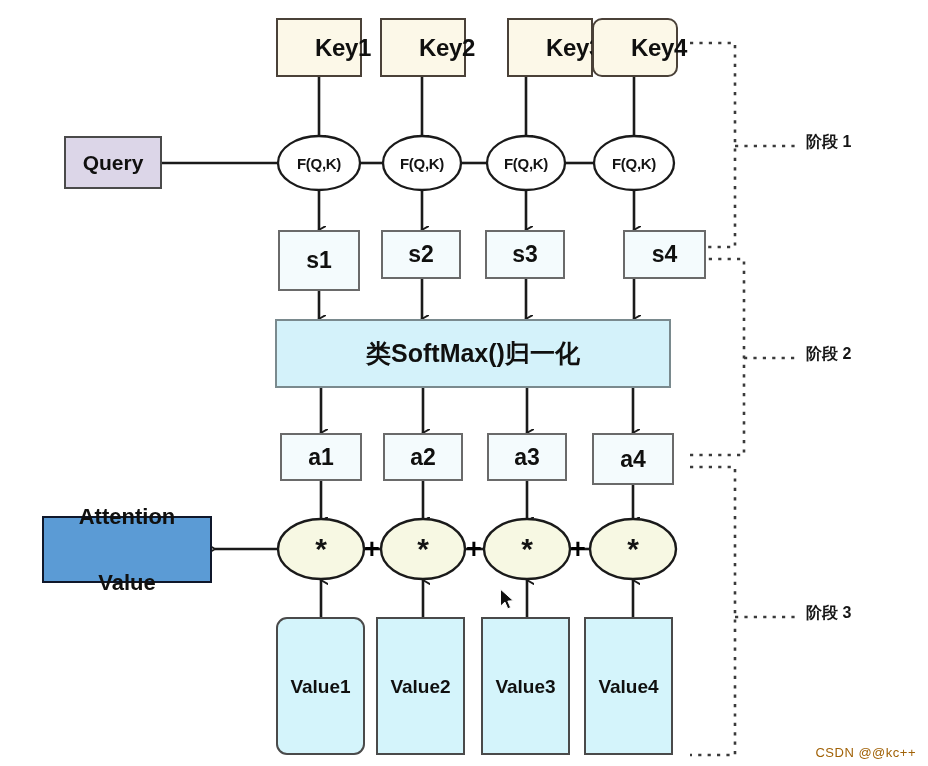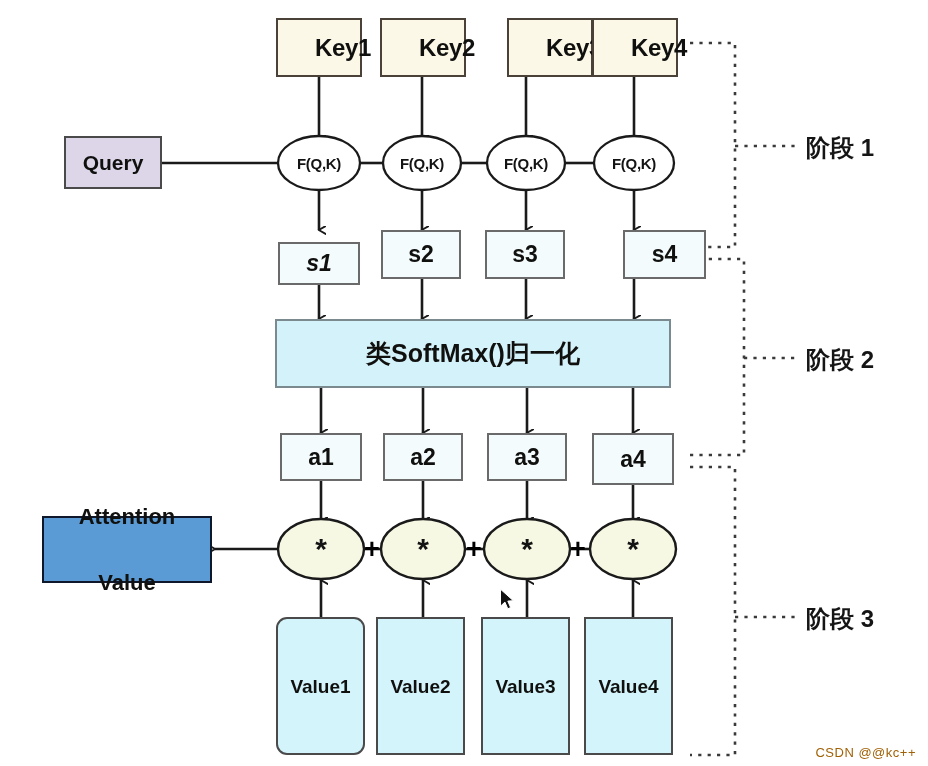--- a/index.html
+++ b/index.html
@@ -99,21 +99,21 @@
     position: absolute;
     font-size: 27px;
     font-weight: bold;
     color: #000;
     z-index: 7;
     line-height: 1;
   }
   
   .stage-label {
     position: absolute;
-    font-size: 24px;
+    font-size: 16px;
     font-weight: bold;
     color: #151515;
     white-space: nowrap;
     z-index: 5;
   }
   
   .watermark {
     position: absolute;
     right: 12px;
     bottom: 6px;
@@ -221,42 +221,42 @@
 
   <div class="node key-box" style="left:276px; top:18px; width:86px; height:59px;">
     <span>Key1</span>
   </div>
   <div class="node key-box" style="left:380px; top:18px; width:86px; height:59px;">
     <span>Key2</span>
   </div>
   <div class="node key-box" style="left:507px; top:18px; width:86px; height:59px;">
     <span>Key3</span>
   </div>
-  <div class="node key-box" style="left:592px; top:18px; width:86px; height:59px;">
+  <div class="node key-box" style="left:592px; top:18px; width:86px; height:59px;border-radius:10px;">
     <span>Key4</span>
   </div>
 
   <div class="node query-box" style="left:64px; top:136px; width:98px; height:53px;">
     <span>Query</span>
   </div>
 
   <div class="ellipse-label fqk-label" style="left:278px; top:136px; width:82px; height:54px;">
     <span>F(Q,K)</span>
   </div>
   <div class="ellipse-label fqk-label" style="left:383px; top:136px; width:78px; height:54px;">
     <span>F(Q,K)</span>
   </div>
   <div class="ellipse-label fqk-label" style="left:487px; top:136px; width:78px; height:54px;">
     <span>F(Q,K)</span>
   </div>
   <div class="ellipse-label fqk-label" style="left:594px; top:136px; width:80px; height:54px;">
     <span>F(Q,K)</span>
   </div>
 
-  <div class="node score-box" style="left:278px; top:242px; width:82px; height:43px;font-style:italic;">
+  <div class="node score-box" style="left:278px; top:230px; width:82px; height:61px;">
     <span>s1</span>
   </div>
   <div class="node score-box" style="left:381px; top:230px; width:80px; height:49px;">
     <span>s2</span>
   </div>
   <div class="node score-box" style="left:485px; top:230px; width:80px; height:49px;">
     <span>s3</span>
   </div>
   <div class="node score-box" style="left:623px; top:230px; width:83px; height:49px;">
     <span>s4</span>

